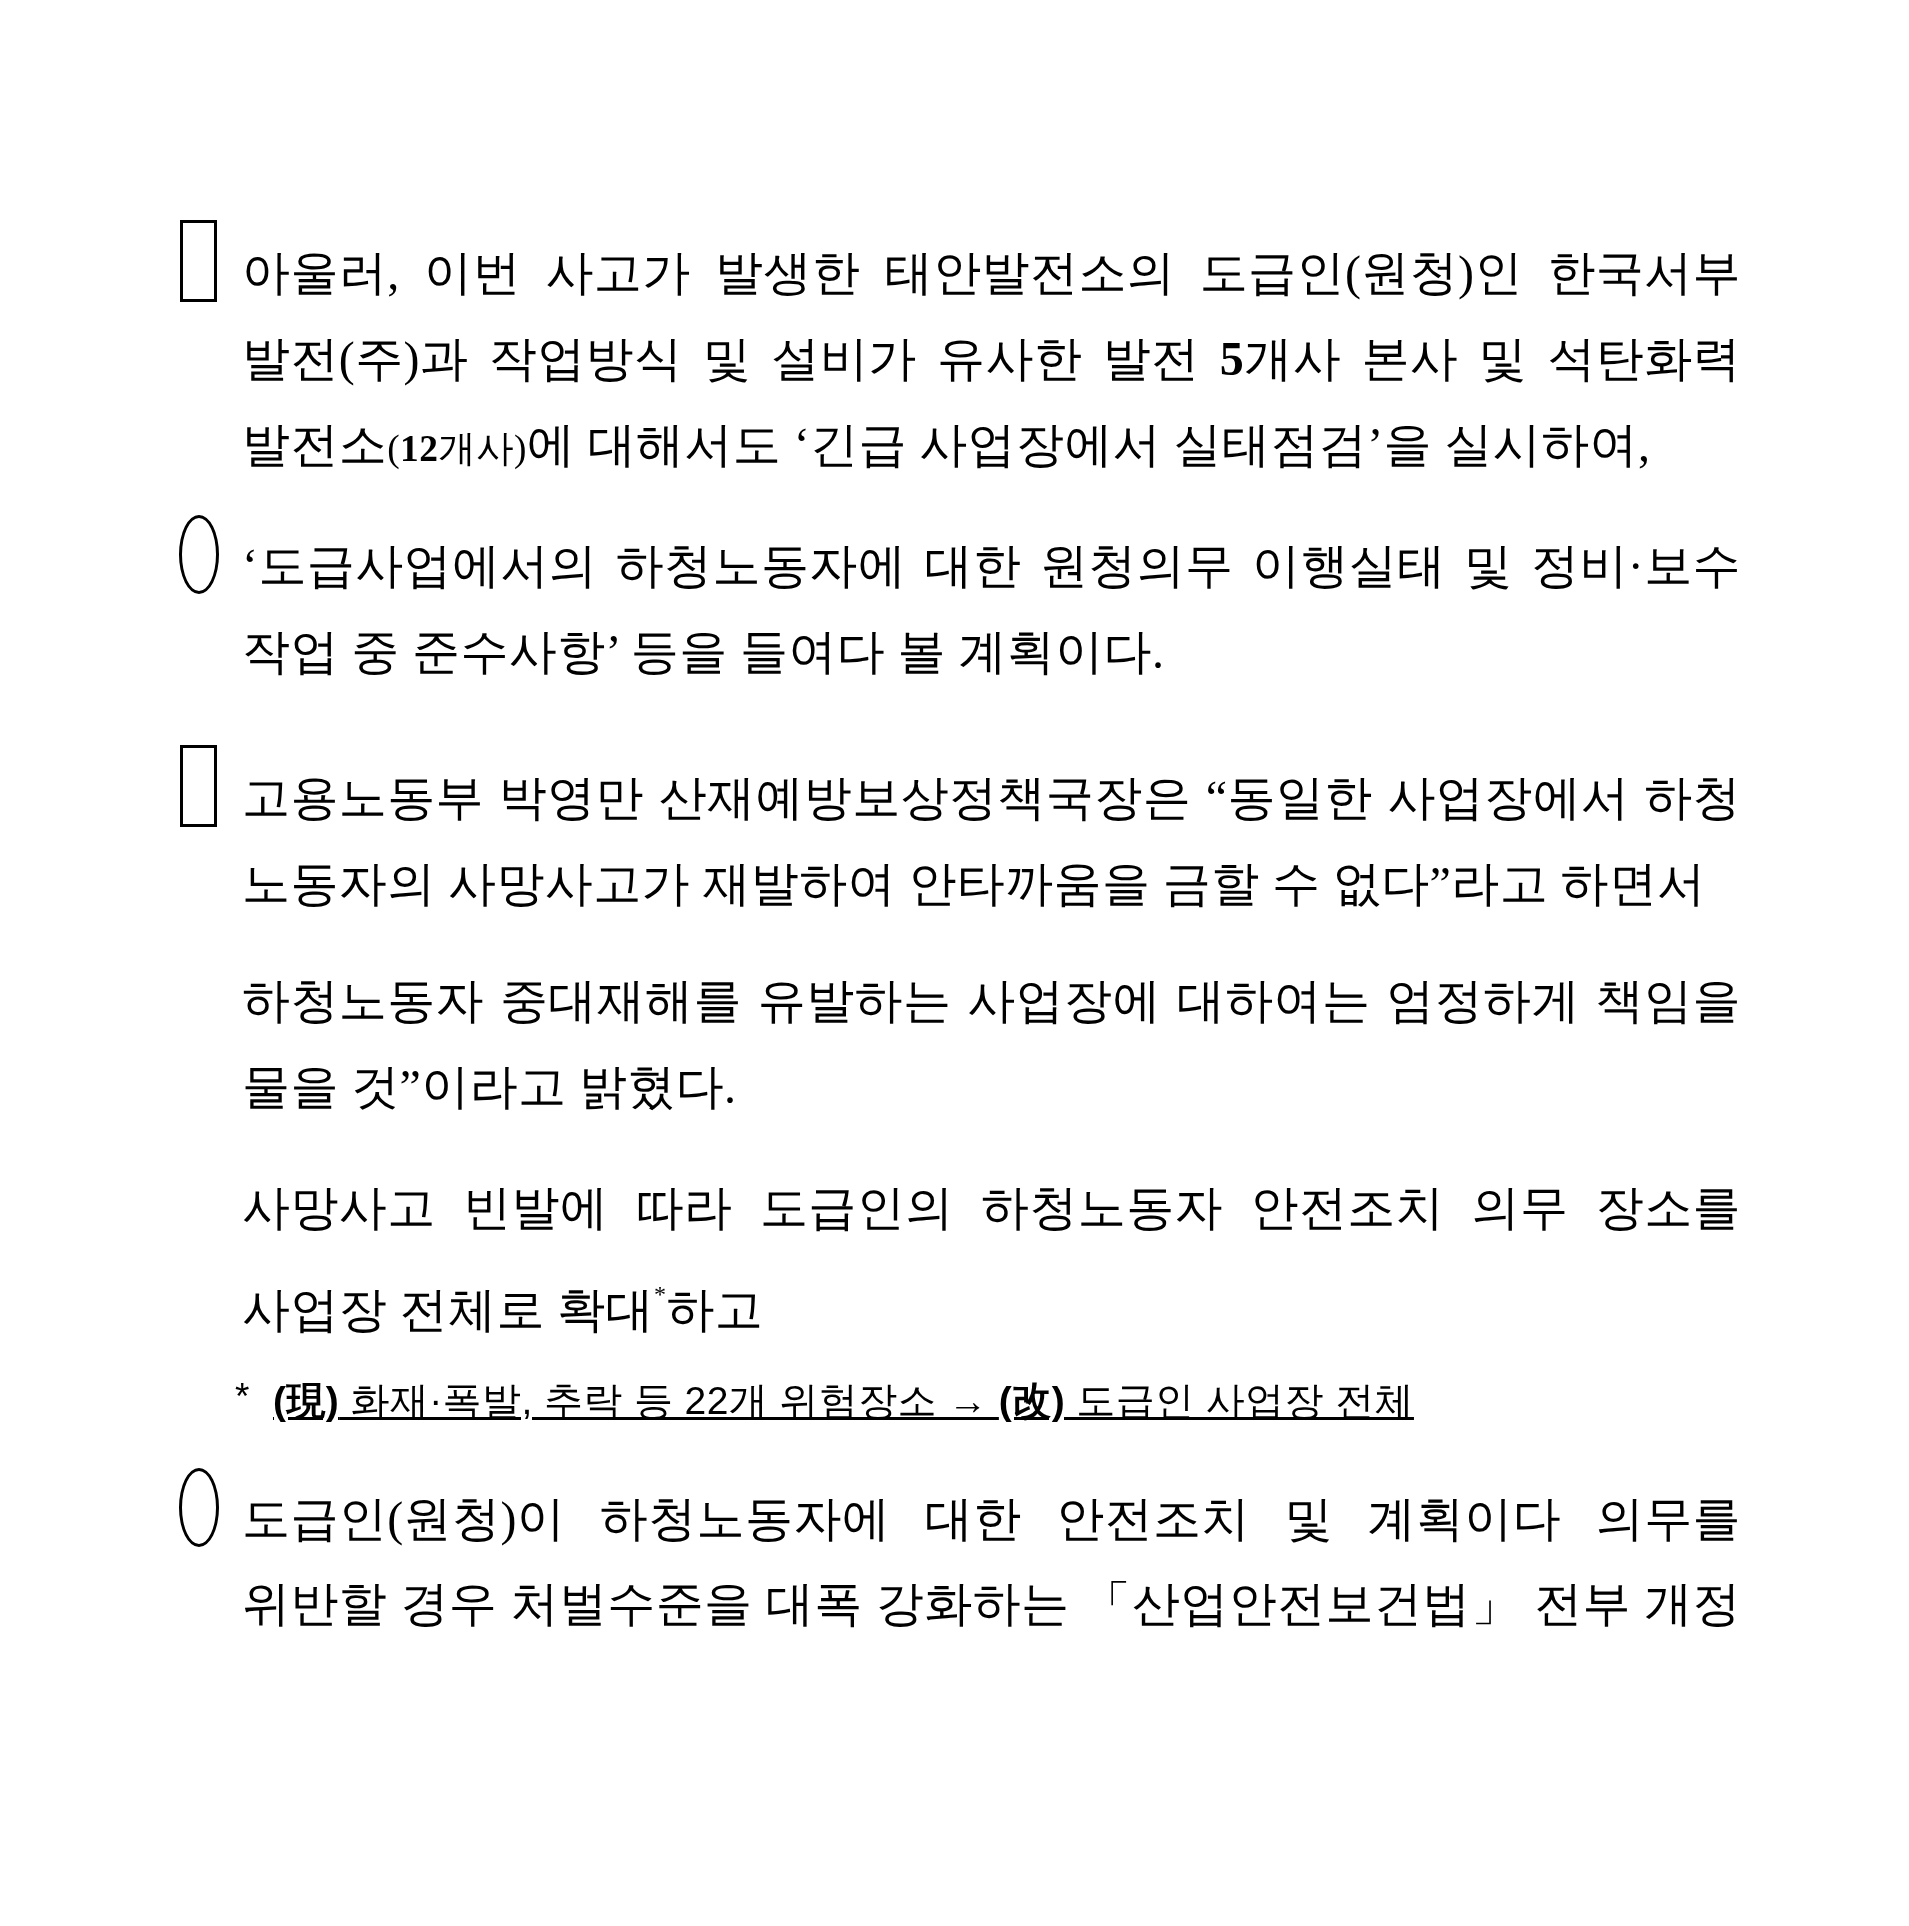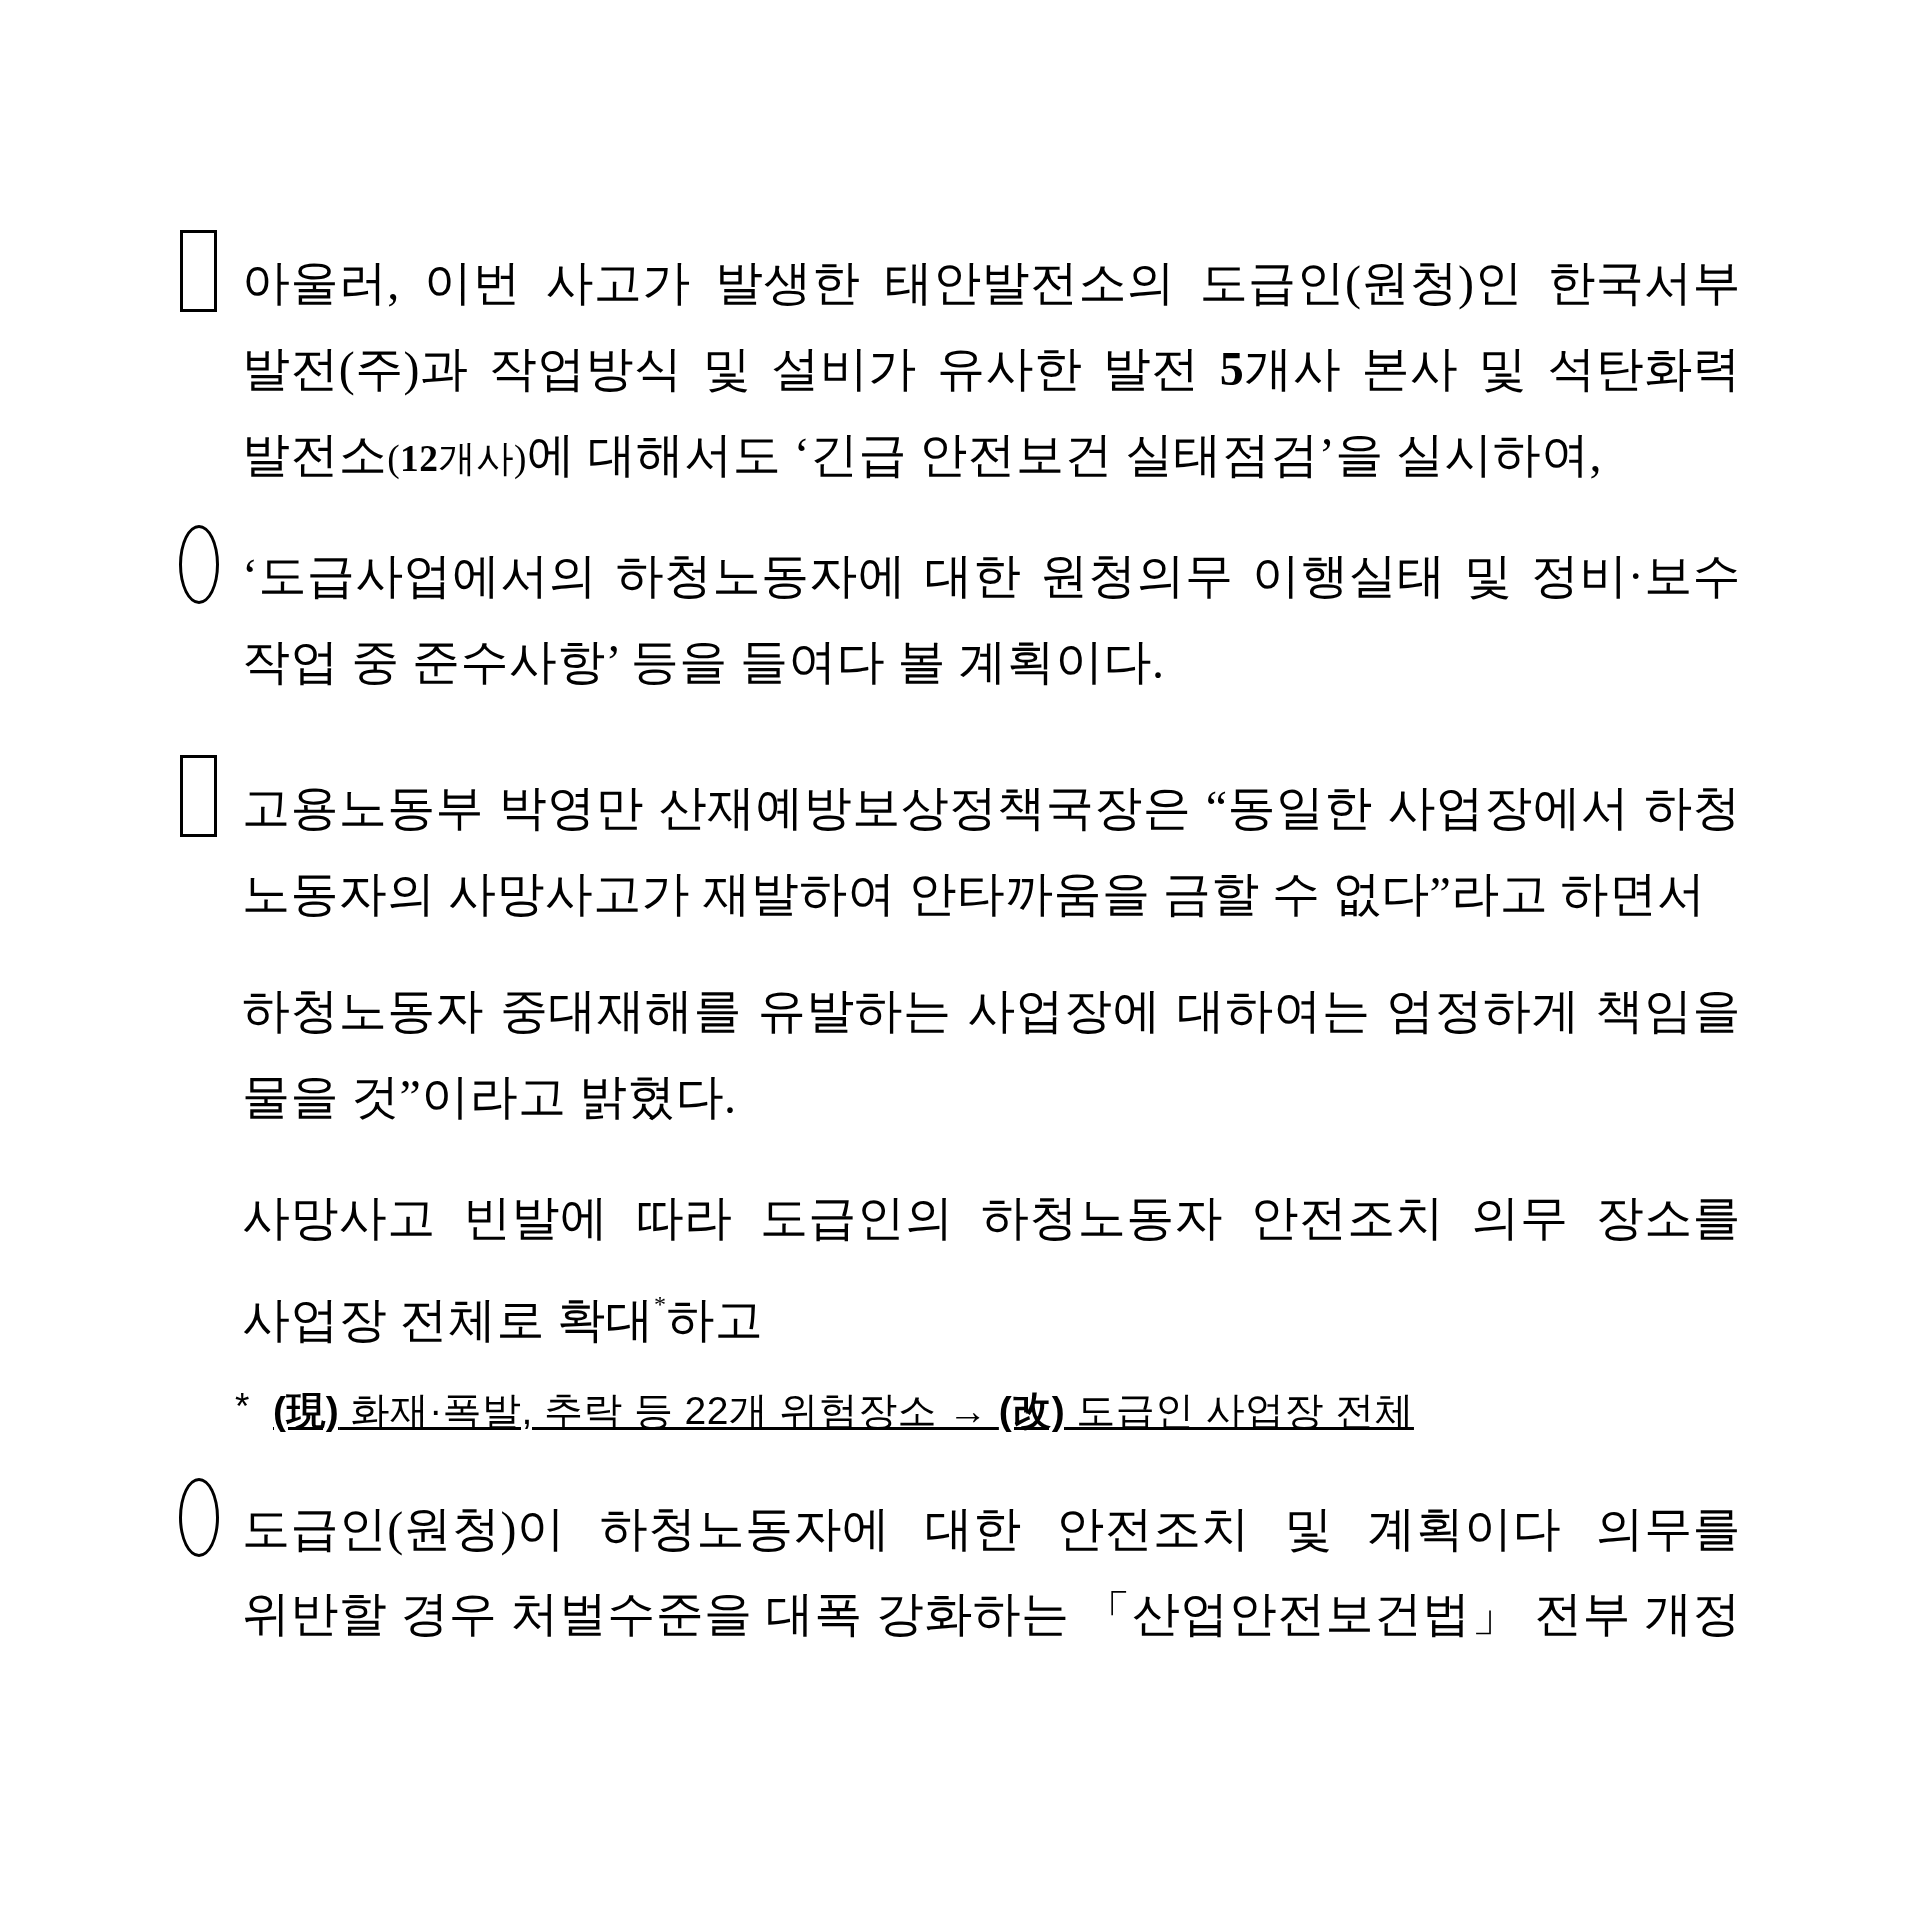--- a/index.html
+++ b/index.html
@@ -4,21 +4,21 @@
 <style>
   html, body { margin: 0; padding: 0; background: #ffffff; }
   body {
     width: 1910px; height: 2703px;
     position: relative;
     color: #000;
     font-family: "Liberation Serif", "DejaVu Serif", serif;
   }
   .content {
     position: absolute;
-    left: 177px; top: 10px;
+    left: 177px; top: 0;
     width: 1564px;
   }
   .para { padding-left: 65px; }
   .para.footnote { padding-left: 96px; }
 
   
   .para:nth-child(1) { margin-top: 220px; }
   .para:nth-child(2) { margin-top: 23px; }
   .para:nth-child(3) { margin-top: 50px; }
   .para:nth-child(4) { margin-top: 31px; }
@@ -73,21 +73,21 @@
   .run.smallbold { font-size: 0.78em; font-weight: bold; }
   .run.sup { font-size: 0.5em; vertical-align: 24px; }
 </style>
 </head>
 <body>
 
 <div class="content" id="paras">
     <div class="para body">
       <div class="line fill"><span class="bullet"><span class="shape-sq"></span></span><span class="run">아울러, 이번 사고가 발생한 태안발전소의 도급인(원청)인 한국서부</span></div>
       <div class="line fill"><span class="run">발전(주)과 작업방식 및 설비가 유사한 발전 </span><span class="run b">5</span><span class="run">개사 본사 및 석탄화력</span></div>
-      <div class="line"><span class="run">발전소</span><span class="run small">(</span><span class="run smallbold">12</span><span class="run small">개사)</span><span class="run">에 대해서도 ‘긴급 안전보건 실태점검’을 실시하여,</span></div>
+      <div class="line"><span class="run">발전소</span><span class="run small">(</span><span class="run smallbold">12</span><span class="run small">개사)</span><span class="run">에 대해서도 ‘긴급 사업장에서 실태점검’을 실시하여,</span></div>
     </div>
     <div class="para body">
       <div class="line fill"><span class="bullet"><span class="shape-circ"></span></span><span class="run">‘도급사업에서의 하청노동자에 대한 원청의무 이행실태 및 정비·보수</span></div>
       <div class="line"><span class="run">작업 중 준수사항’ 등을 들여다 볼 계획이다.</span></div>
     </div>
     <div class="para body">
       <div class="line fill"><span class="bullet"><span class="shape-sq"></span></span><span class="run">고용노동부 박영만 산재예방보상정책국장은 “동일한 사업장에서 하청</span></div>
       <div class="line"><span class="run">노동자의 사망사고가 재발하여 안타까움을 금할 수 없다”라고 하면서</span></div>
     </div>
     <div class="para body">

